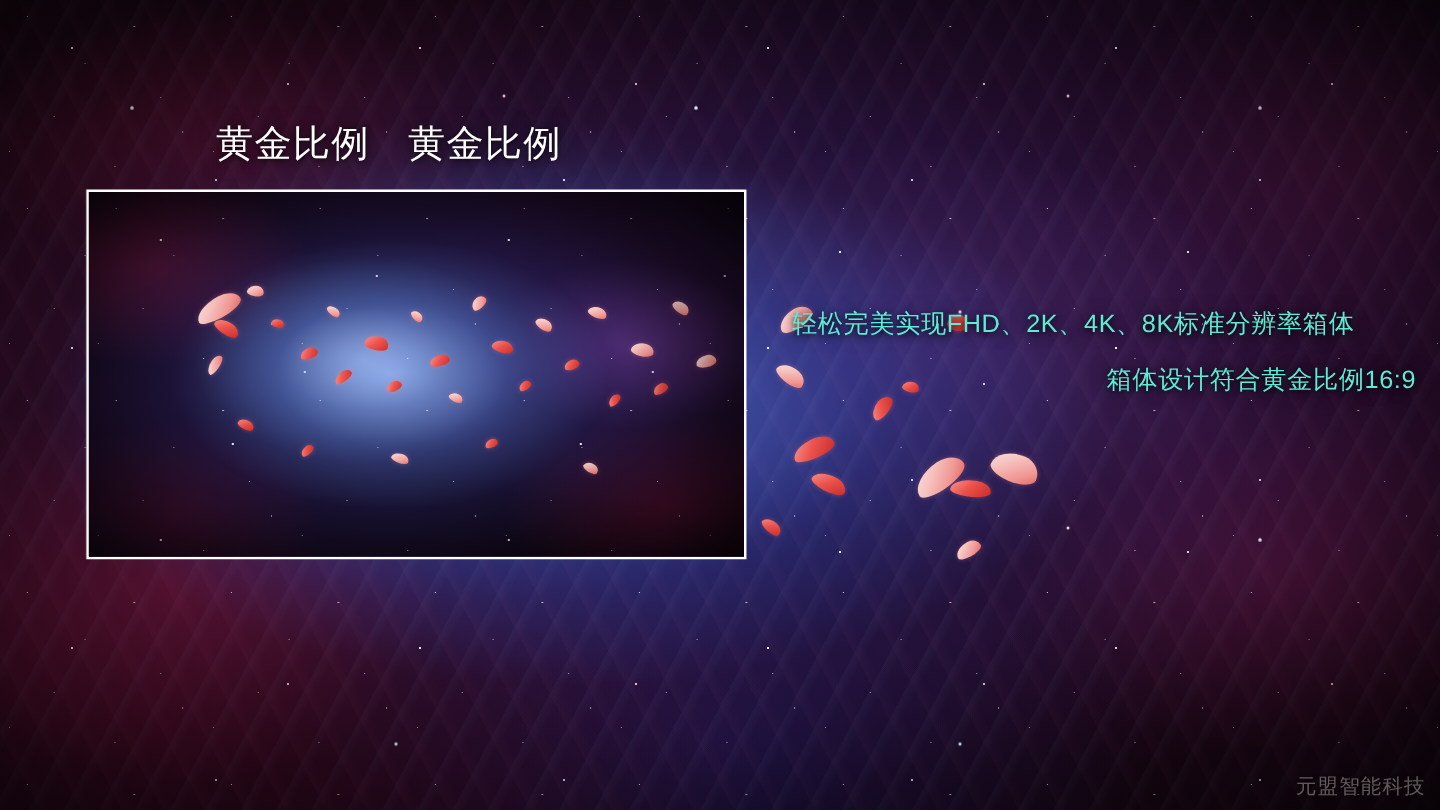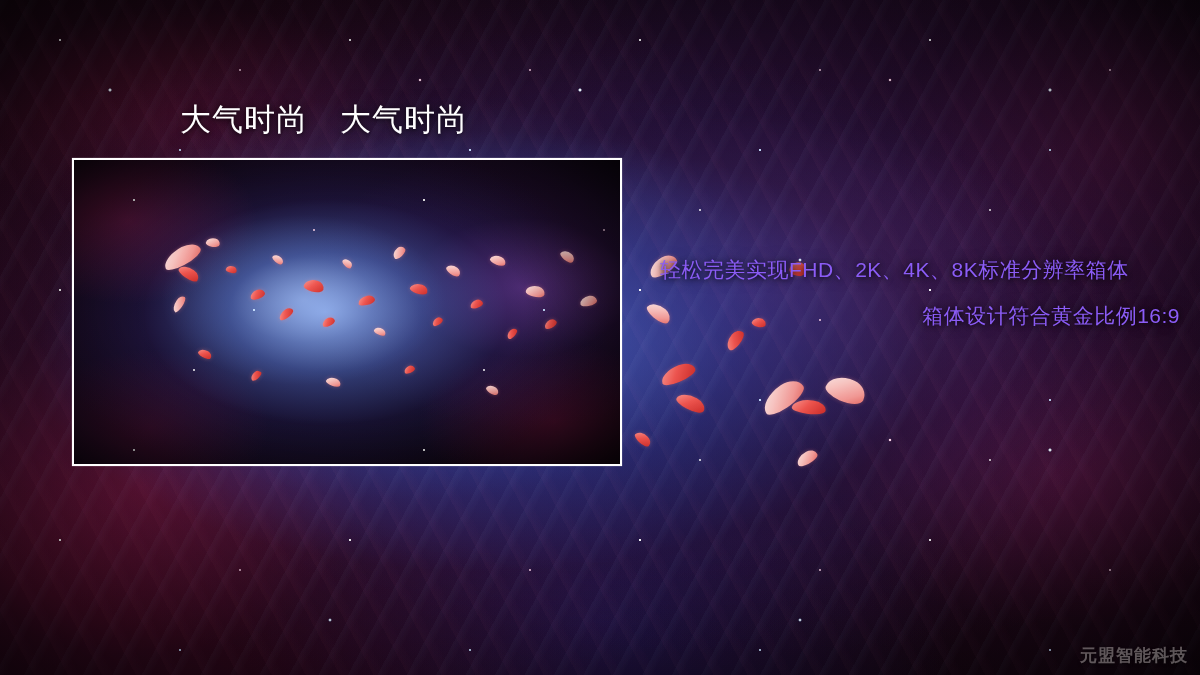--- a/index.html
+++ b/index.html
@@ -142,40 +142,39 @@
     letter-spacing: 1px;
     white-space: pre;
     text-shadow: 0 1px 5px rgba(0,0,0,0.75), 0 0 16px rgba(0,0,0,0.5);
   }
 
   #body-text {
     position: absolute;
     left: 660px;
     top: 256px;
     width: 520px;
-    color: #8b5cf6;
+    color: #5eead4;
     font-size: 21px;
     letter-spacing: 0.5px;
     text-shadow: 0 1px 5px rgba(0,0,0,0.8), 0 0 14px rgba(0,0,0,0.55);
   }
   #body-text .line {
     margin-bottom: 18px;
     white-space: nowrap;
   }
   #body-text .line:last-child { margin-bottom: 0; text-align: right; }
 
   #watermark {
     position: absolute;
     right: 12px;
     bottom: 8px;
     font-size: 17px;
     color: rgba(225,215,215,0.40);
     letter-spacing: 1px;
     text-shadow: 0 1px 3px rgba(0,0,0,0.6);
-    font-weight: bold;
   }
 </style>
 </head>
 <body>
 
 <div id="slide">
 
   <div class="bg-layer bg-base"></div>
   <div class="bg-layer bg-wisps"></div>
   <div class="bg-layer stars-sm"></div>
@@ -191,21 +190,21 @@
       <div class="petal deep" style="left: 676px; top: 396px; width: 30px; height: 14px; transform: rotate(28deg);"></div>
       <div class="petal deep" style="left: 724px; top: 334px; width: 22px; height: 12px; transform: rotate(-50deg);"></div>
       <div class="petal deep" style="left: 752px; top: 318px; width: 14px; height: 9px; transform: rotate(16deg);"></div>
       <div class="petal pale" style="left: 760px; top: 386px; width: 46px; height: 22px; transform: rotate(-34deg);"></div>
       <div class="petal deep" style="left: 792px; top: 400px; width: 34px; height: 14px; transform: rotate(8deg);"></div>
       <div class="petal pale" style="left: 826px; top: 378px; width: 40px; height: 24px; transform: rotate(24deg);"></div>
       <div class="petal pale" style="left: 796px; top: 452px; width: 22px; height: 12px; transform: rotate(-28deg);"></div>
       <div class="petal deep" style="left: 634px; top: 434px; width: 18px; height: 10px; transform: rotate(44deg);"></div>
     </div>
 
-  <div id="title">大气时尚　大气时尚</div>
+  <div id="title">黄金比例　黄金比例</div>
 
   <div id="photo-frame">
     <div class="frame-inner"></div>
     <div class="bg-layer stars-sm"></div>
     <div class="bg-layer stars-md"></div>
     <div id="petals-inside">
         <div class="petal pale" style="left: 88px; top: 88px; width: 40px; height: 17px; transform: rotate(-28deg);"></div>
         <div class="petal deep" style="left: 104px; top: 108px; width: 22px; height: 11px; transform: rotate(35deg);"></div>
         <div class="petal pale" style="left: 132px; top: 78px; width: 14px; height: 9px; transform: rotate(12deg);"></div>
         <div class="petal pale" style="left: 96px; top: 140px; width: 18px; height: 8px; transform: rotate(-55deg);"></div>

